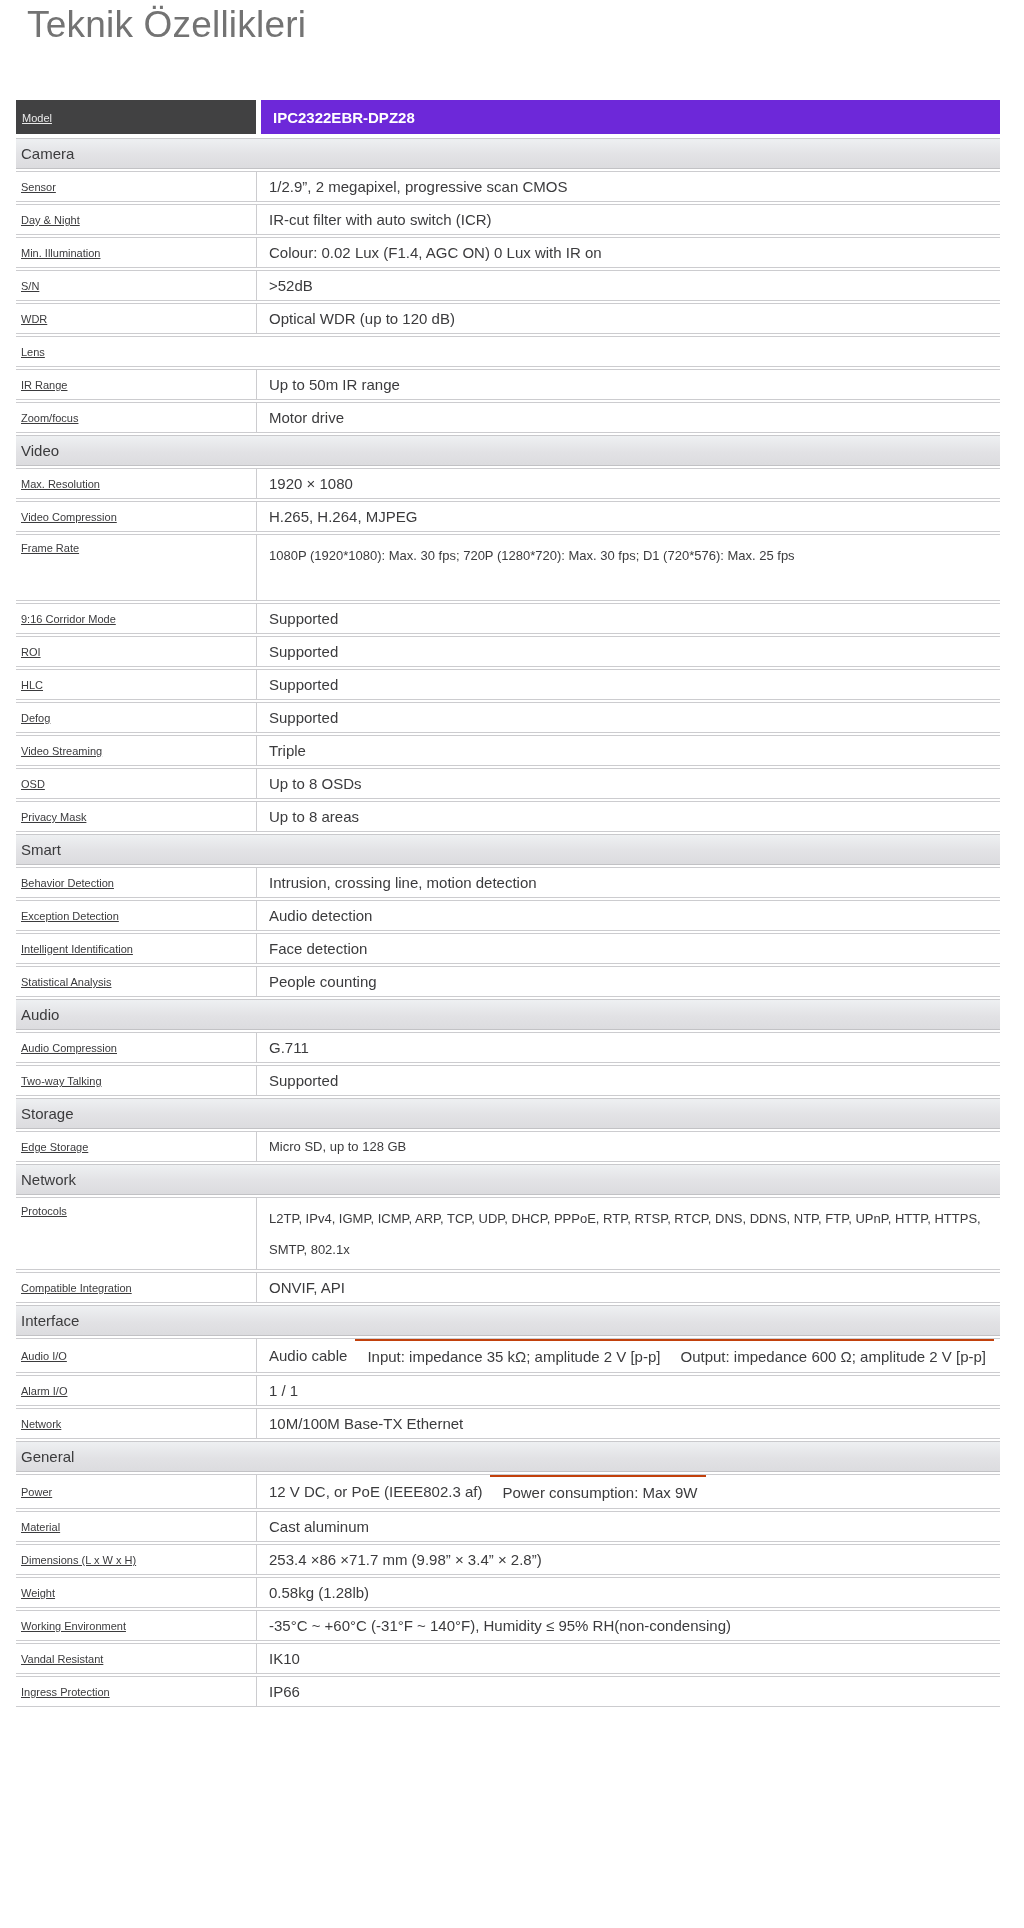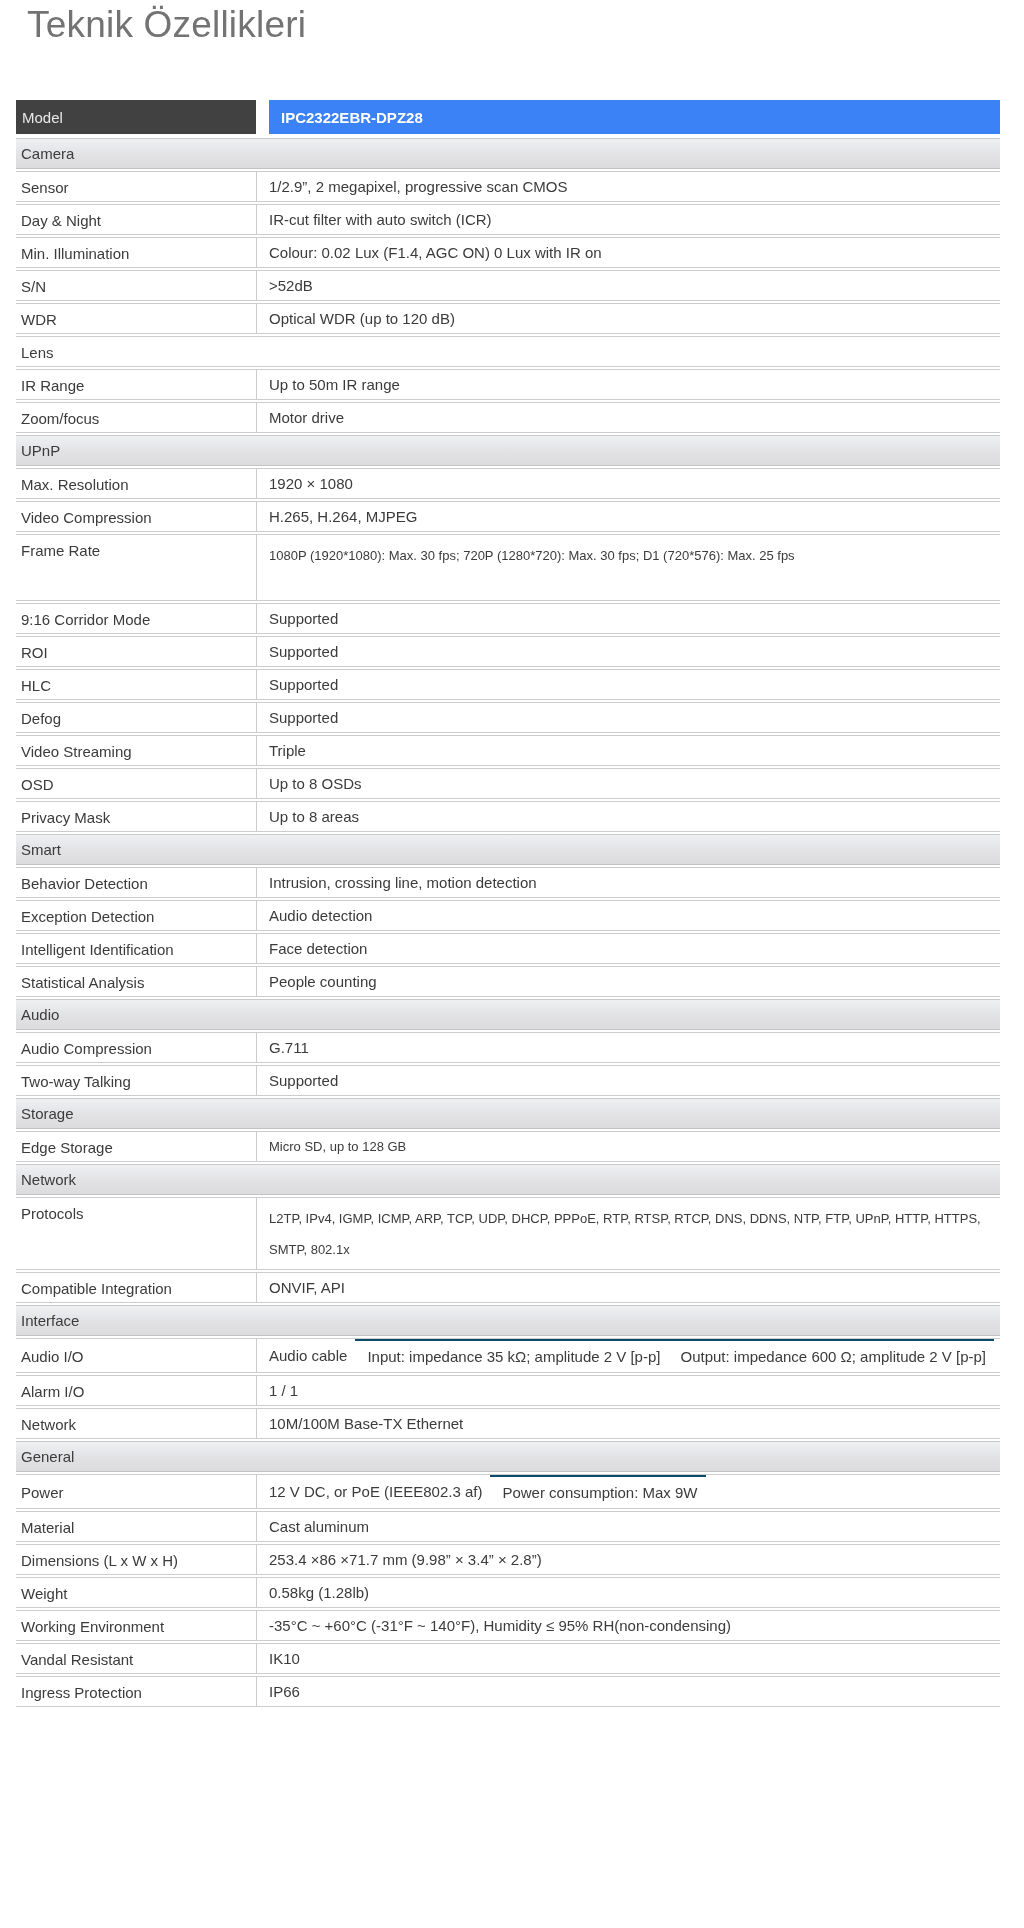--- a/index.html
+++ b/index.html
@@ -33,22 +33,23 @@
     margin-bottom: 2px;
     min-height: 31px;
   }
 
   .label-cell {
     flex: 0 0 240px;
     width: 240px;
     display: flex;
     align-items: center;
     padding: 4px 4px 3px 5px;
-    font-size: 15px;
+    font-size: 11px;
     color: #3b3b3d;
+    text-decoration: underline;
   }
 
   .value-cell {
     flex: 1;
     display: flex;
     align-items: center;
     border-left: 1px solid #cccccf;
     padding: 4px 8px 4px 12px;
     font-size: 15px;
     color: #3b3b3d;
@@ -61,25 +62,25 @@
     background: transparent;
     margin-bottom: 4px;
     min-height: 34px;
   }
   .model-row .label-cell {
     background: #414142;
     color: #e9e9e9;
     padding-left: 6px;
   }
   .model-row .value-cell {
-    background: #3b82f6;
+    background: #6d28d9;
     color: #ffffff;
     font-weight: bold;
     border-left: none;
-    margin-left: 13px;
+    margin-left: 5px;
   }
 
   
   .section-row {
     background: linear-gradient(180deg, #eef0f2 0%, #e2e2e5 55%, #dcdcdf 100%);
     border-top: 1px solid #c9c9cc;
     border-bottom: 1px solid #c2c2c5;
   }
   .section-row .section-cell {
     display: flex;
@@ -112,21 +113,21 @@
   }
   .multi-row .sub-value {
     display: flex;
     align-items: center;
     min-height: 33px;
     padding: 4px 8px 4px 12px;
     font-size: 15px;
     color: #3b3b3d;
   }
   .multi-row .sub-value + .sub-value {
-    border-top: 2px solid #0c4a6e;
+    border-top: 2px solid #c2410c;
   }
 </style>
 </head>
 <body>
 
 <h1 class="page-title">Teknik Özellikleri</h1>
 
 <div class="spec-table" id="spec-table">
     <div class="t-row model-row">
       <div class="label-cell">Model</div>
@@ -160,21 +161,21 @@
     </div>
     <div class="t-row spec-row">
       <div class="label-cell">IR Range</div>
       <div class="value-cell">Up to 50m IR range</div>
     </div>
     <div class="t-row spec-row">
       <div class="label-cell">Zoom/focus</div>
       <div class="value-cell">Motor drive</div>
     </div>
     <div class="t-row section-row">
-      <div class="section-cell">UPnP</div>
+      <div class="section-cell">Video</div>
     </div>
     <div class="t-row spec-row">
       <div class="label-cell">Max. Resolution</div>
       <div class="value-cell">1920 × 1080</div>
     </div>
     <div class="t-row spec-row">
       <div class="label-cell">Video Compression</div>
       <div class="value-cell">H.265, H.264, MJPEG</div>
     </div>
     <div class="t-row spec-row tall-row">

